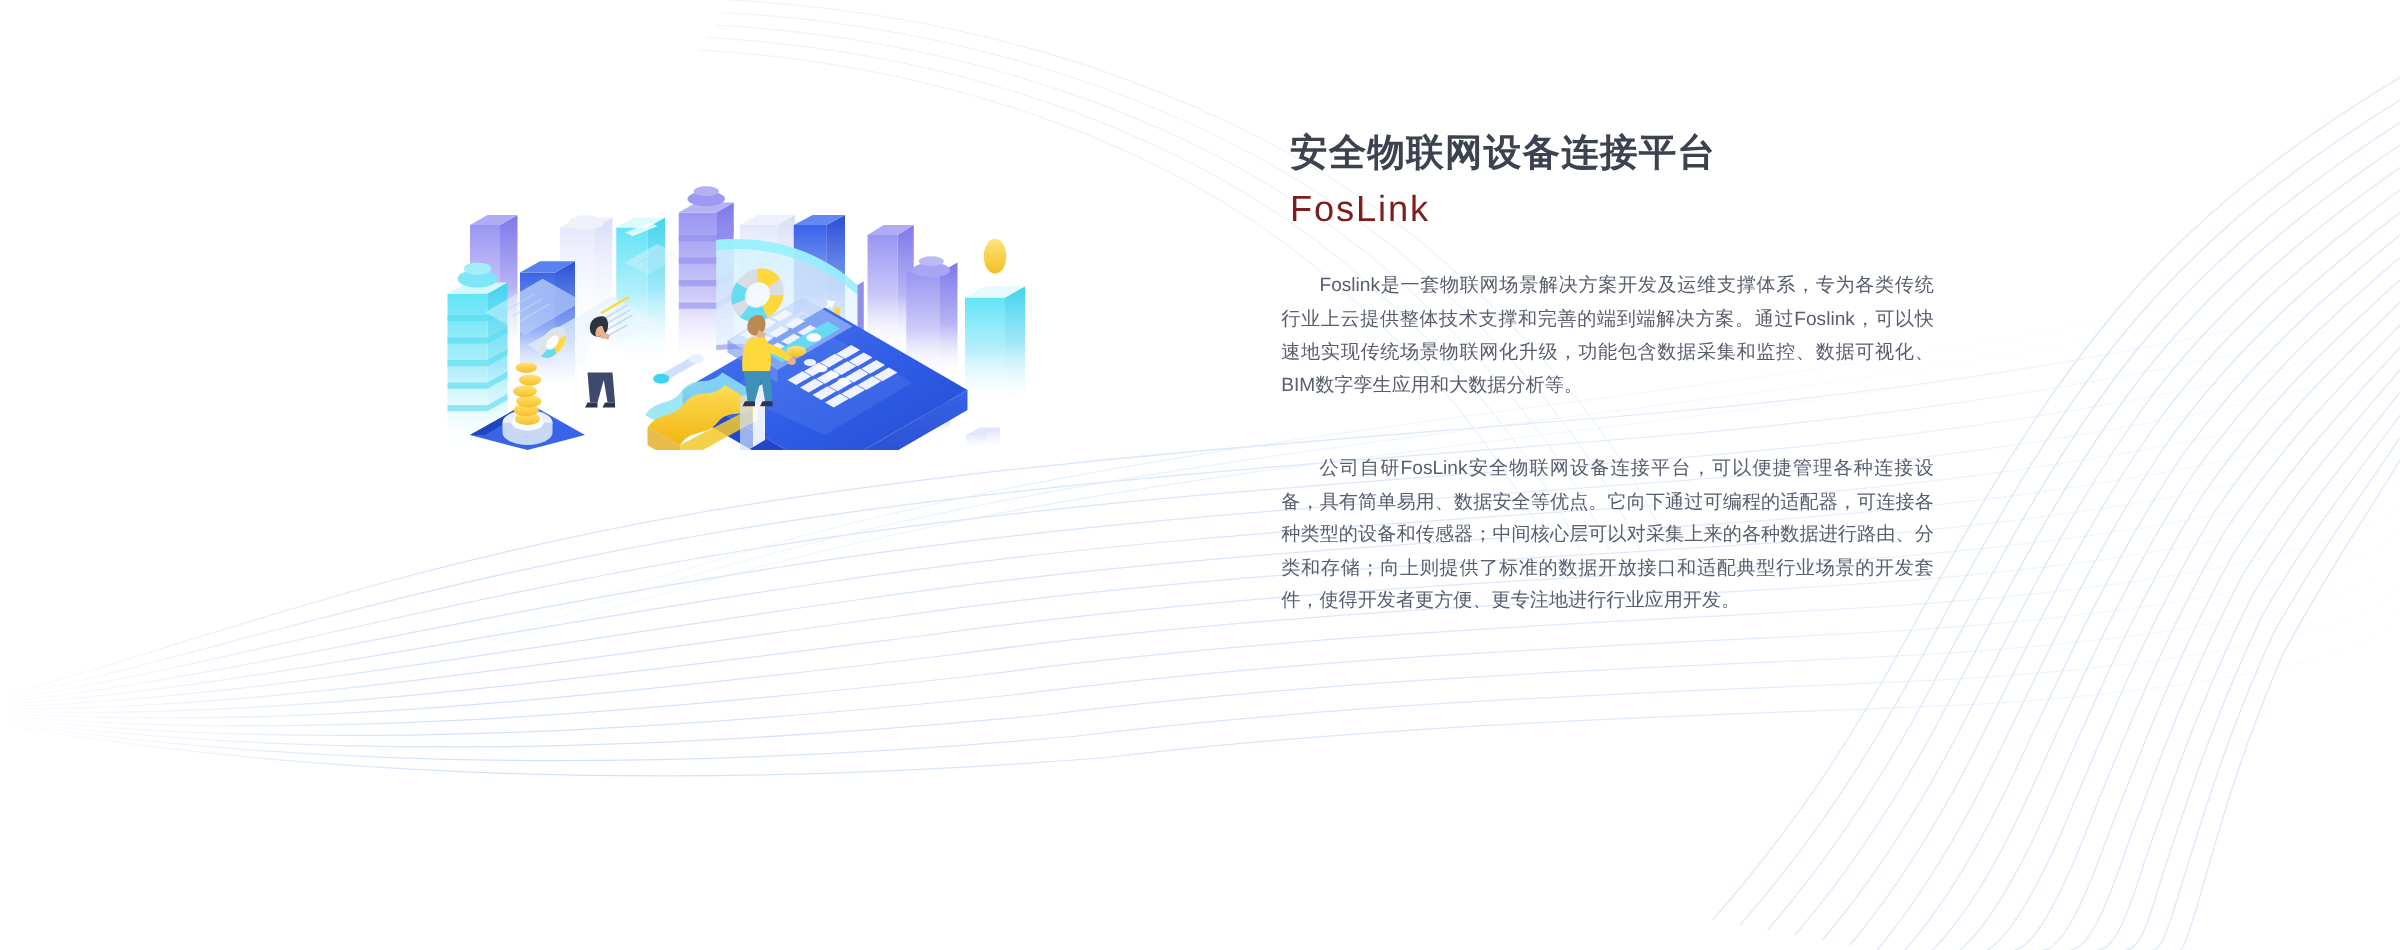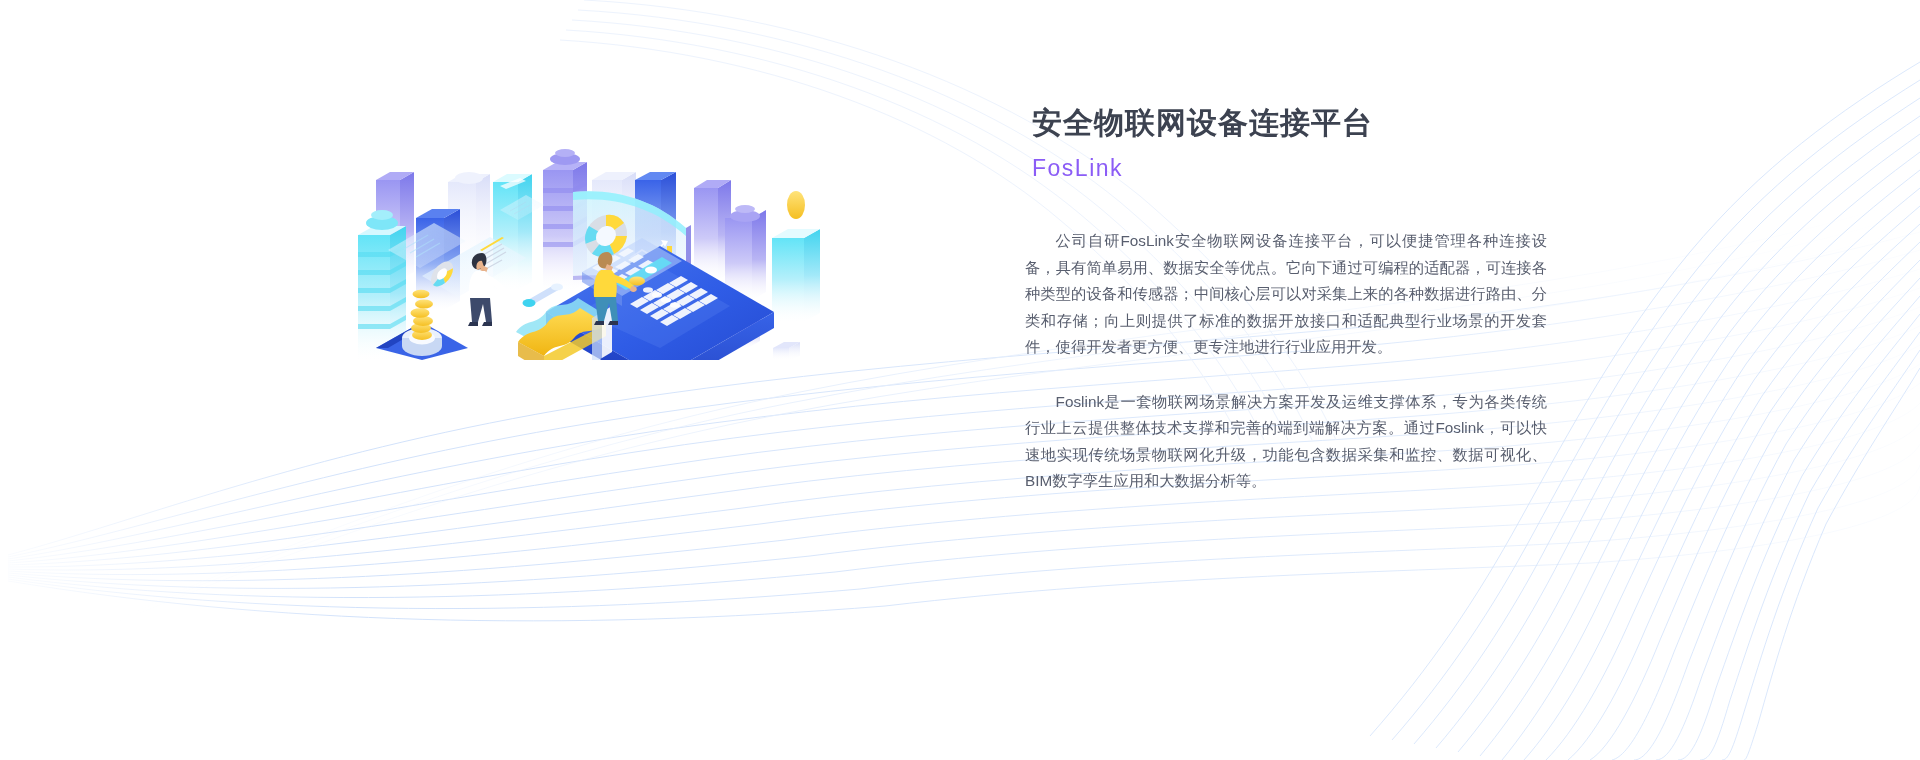--- a/index.html
+++ b/index.html
@@ -26,23 +26,23 @@
   }
   .title {
     font-size:30px;
     font-weight:bold;
     color:#3c4250;
     letter-spacing:1px;
     line-height:38px;
     margin-left:7px;
   }
   .subtitle {
-    font-size:23px;
+    font-size:29px;
     font-weight:normal;
-    color:#8b5cf6;
+    color:#7f1d1d;
     letter-spacing:1.5px;
     line-height:40px;
     margin-top:6px;
     margin-left:7px;
   }
   .para {
     font-size:15.3px;
     line-height:26.5px;
     color:#585e6e;
     text-align:justify;
@@ -488,17 +488,17 @@
         <ellipse cx="90" cy="253" rx="9.5" ry="4.8"></ellipse>
         <ellipse cx="94" cy="244" rx="9" ry="4.5"></ellipse>
         <ellipse cx="91" cy="234" rx="8.5" ry="4.2"></ellipse>
       </g>
     </g>
   </svg>
 
   <div class="text-col">
     <h1 class="title">安全物联网设备连接平台</h1>
     <div class="subtitle">FosLink</div>
+    <p class="para p2">Foslink是一套物联网场景解决方案开发及运维支撑体系，专为各类传统行业上云提供整体技术支撑和完善的端到端解决方案。通过Foslink，可以快速地实现传统场景物联网化升级，功能包含数据采集和监控、数据可视化、BIM数字孪生应用和大数据分析等。</p>
     <p class="para p1">公司自研FosLink安全物联网设备连接平台，可以便捷管理各种连接设备，具有简单易用、数据安全等优点。它向下通过可编程的适配器，可连接各种类型的设备和传感器；中间核心层可以对采集上来的各种数据进行路由、分类和存储；向上则提供了标准的数据开放接口和适配典型行业场景的开发套件，使得开发者更方便、更专注地进行行业应用开发。</p>
-    <p class="para p2">Foslink是一套物联网场景解决方案开发及运维支撑体系，专为各类传统行业上云提供整体技术支撑和完善的端到端解决方案。通过Foslink，可以快速地实现传统场景物联网化升级，功能包含数据采集和监控、数据可视化、BIM数字孪生应用和大数据分析等。</p>
   </div>
 
 </div>
 
 </body></html>

